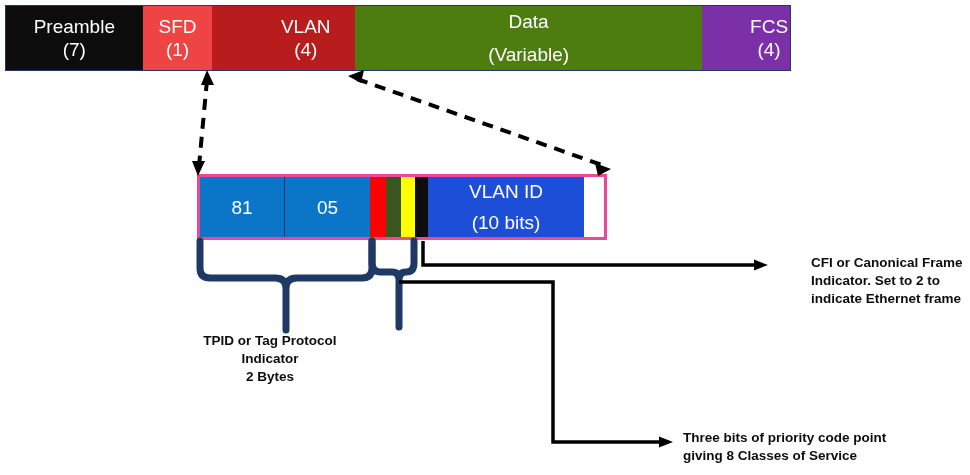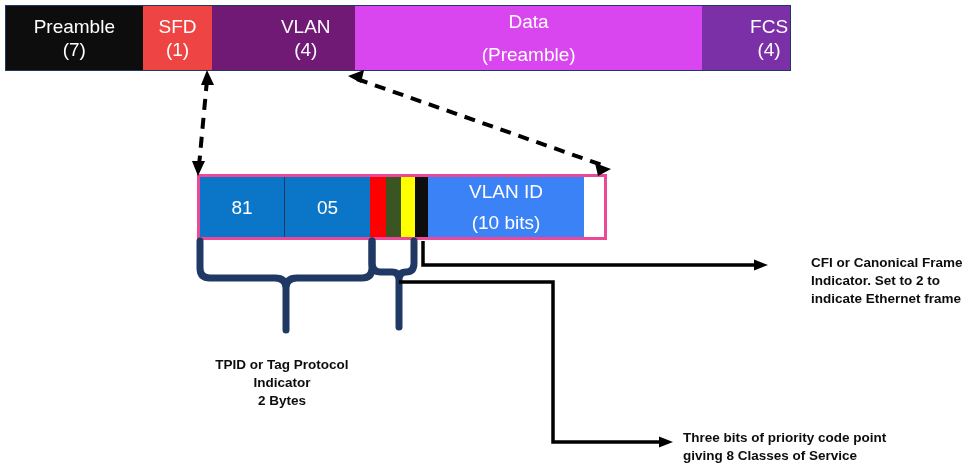--- a/index.html
+++ b/index.html
@@ -46,28 +46,28 @@
     <div class="fseg" style="width:137px;background:#0d0d0d;">
       <span>Preamble</span>
       <span>(7)</span>
     </div>
 
     <div class="fseg" style="width:70px;background:#ef4444;">
       <span>SFD</span>
       <span>(1)</span>
     </div>
 
-    <div class="fseg" style="width:143px;background:#701a75;padding-left:44px;">
+    <div class="fseg" style="width:143px;background:#b91c1c;padding-left:44px;">
       <span>VLAN</span>
       <span>(4)</span>
     </div>
 
-    <div class="fseg" style="width:348px;background:#d946ef;gap:10px;">
+    <div class="fseg" style="width:348px;background:#4d7c0f;gap:10px;">
       <span>Data</span>
-      <span>(Preamble)</span>
+      <span>(Variable)</span>
     </div>
 
     <div class="fseg" style="width:88px;background:#7b30a8;padding-left:46px;">
       <span>FCS</span>
       <span>(4)</span>
     </div>
   </div>
 
   <div class="tag-bar">
 
@@ -80,21 +80,21 @@
     </div>
 
     <div class="tseg" style="width:16px;background:#fe0000;"></div>
 
     <div class="tseg" style="width:15px;background:#3a5522;"></div>
 
     <div class="tseg" style="width:14px;background:#ffff00;"></div>
 
     <div class="tseg" style="width:13px;background:#0d0d0d;"></div>
 
-    <div class="tseg" style="width:156px;background:#3b82f6;gap:8px;">
+    <div class="tseg" style="width:156px;background:#1d4ed8;gap:8px;">
       <span>VLAN ID</span>
       <span>(10 bits)</span>
     </div>
   </div>
 
   <svg class="overlay" viewBox="0 0 970 475">
 
     <g>
       <line x1="207" y1="80" x2="199" y2="166" stroke="#000000" stroke-width="4" stroke-dasharray="11,8"></line>
       <polygon points="207,70 201,85 214,85" fill="#000000"></polygon>
@@ -121,21 +121,21 @@
       <path d="M423,241 L423,265 L757,265" fill="none" stroke="#000000" stroke-width="3.5"></path>
       <polygon points="768,265 754,259.5 754,270.5" fill="#000000"></polygon>
     </g>
 
     <g>
       <path d="M399,282 L553,282 L553,442 L662,442" fill="none" stroke="#000000" stroke-width="3.5"></path>
       <polygon points="673,442 659,436.5 659,447.5" fill="#000000"></polygon>
     </g>
   </svg>
 
-  <div class="callout center" style="left:192px;top:332px;width:180px;margin-top:24px;">
+  <div class="callout center" style="left:180px;top:332px;width:180px;">
     <div>TPID or Tag Protocol</div>
     <div>Indicator</div>
     <div>2 Bytes</div>
   </div>
 
   <div class="callout" style="left:811px;top:254px;width:190px;">
     <div>CFI or Canonical Frame</div>
     <div>Indicator. Set to 2 to</div>
     <div>indicate Ethernet frame</div>
   </div>

